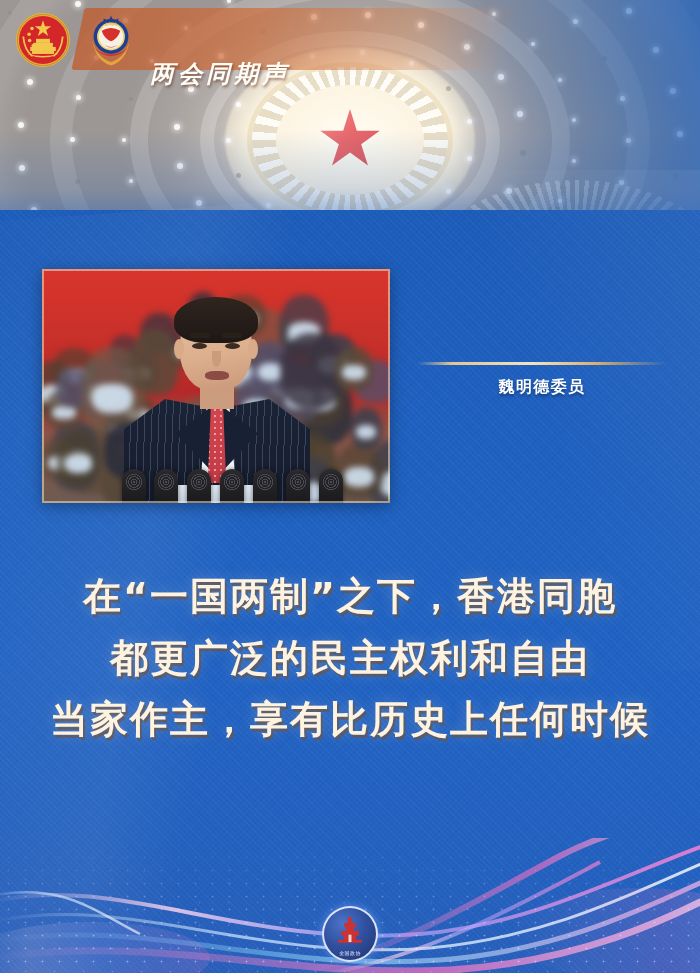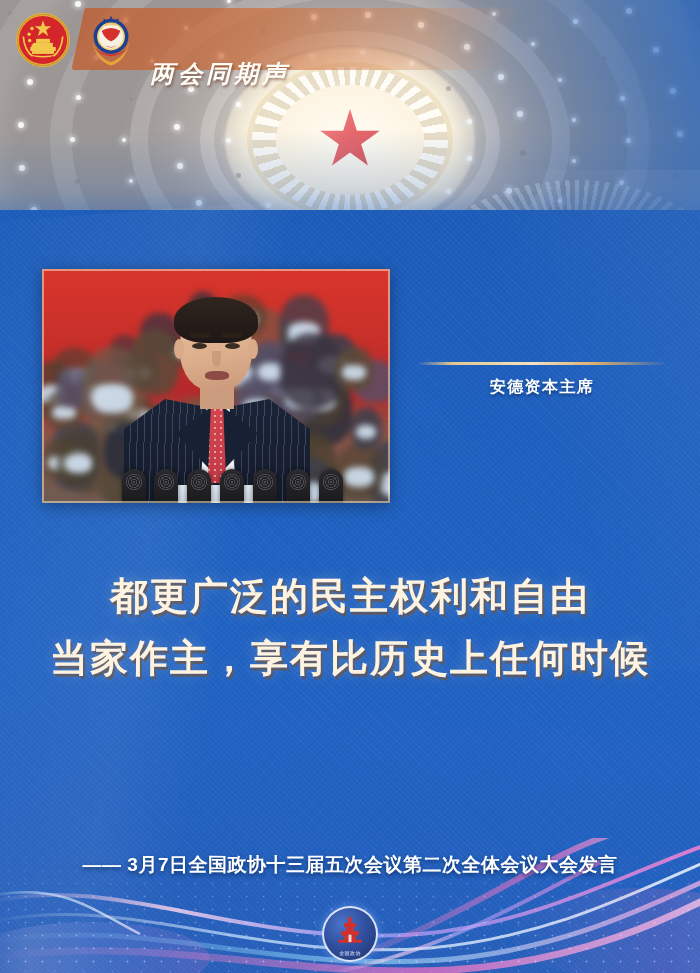--- a/index.html
+++ b/index.html
@@ -492,29 +492,29 @@
         </div>
       <div class="mic" style="left:80px">
           <i></i>
         </div>
     </div>
     <div class="photo-border"></div>
   </div>
 
   <div class="name-block">
     <div class="name-rule"></div>
-    <div class="title-line">安德资本主席</div>
+    <div class="title-line">魏明德委员</div>
   </div>
 
   <div class="quote">
+    <div class="qline">在“一国两制”之下，香港同胞</div>
     <div class="qline">都更广泛的民主权利和自由</div>
     <div class="qline">当家作主，享有比历史上任何时候</div>
   </div>
 
-  <div class="caption">—— 3月7日全国政协十三届五次会议第二次全体会议大会发言</div>
 
   <div class="ribbons">
     <svg width="700" height="135" viewBox="0 0 700 135">
       <defs>
         <linearGradient id="g1" x1="0" y1="0" x2="1" y2="0">
           <stop offset="0" stop-color="#f9c8e6" stop-opacity="0"></stop>
           <stop offset=".25" stop-color="#ffd7f0" stop-opacity=".9"></stop>
           <stop offset=".55" stop-color="#b9a7ff" stop-opacity=".75"></stop>
           <stop offset="1" stop-color="#ff7fd0" stop-opacity=".95"></stop>
         </linearGradient>

